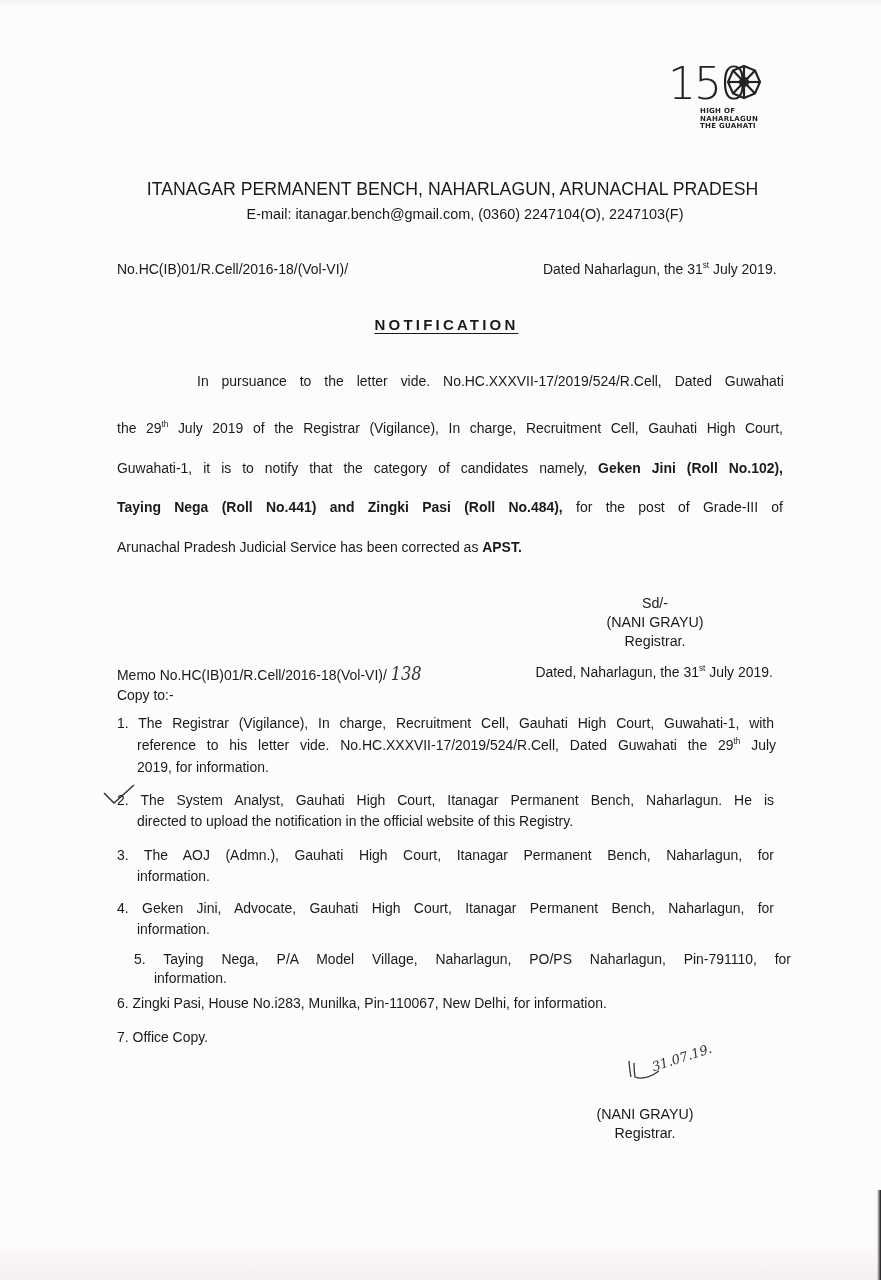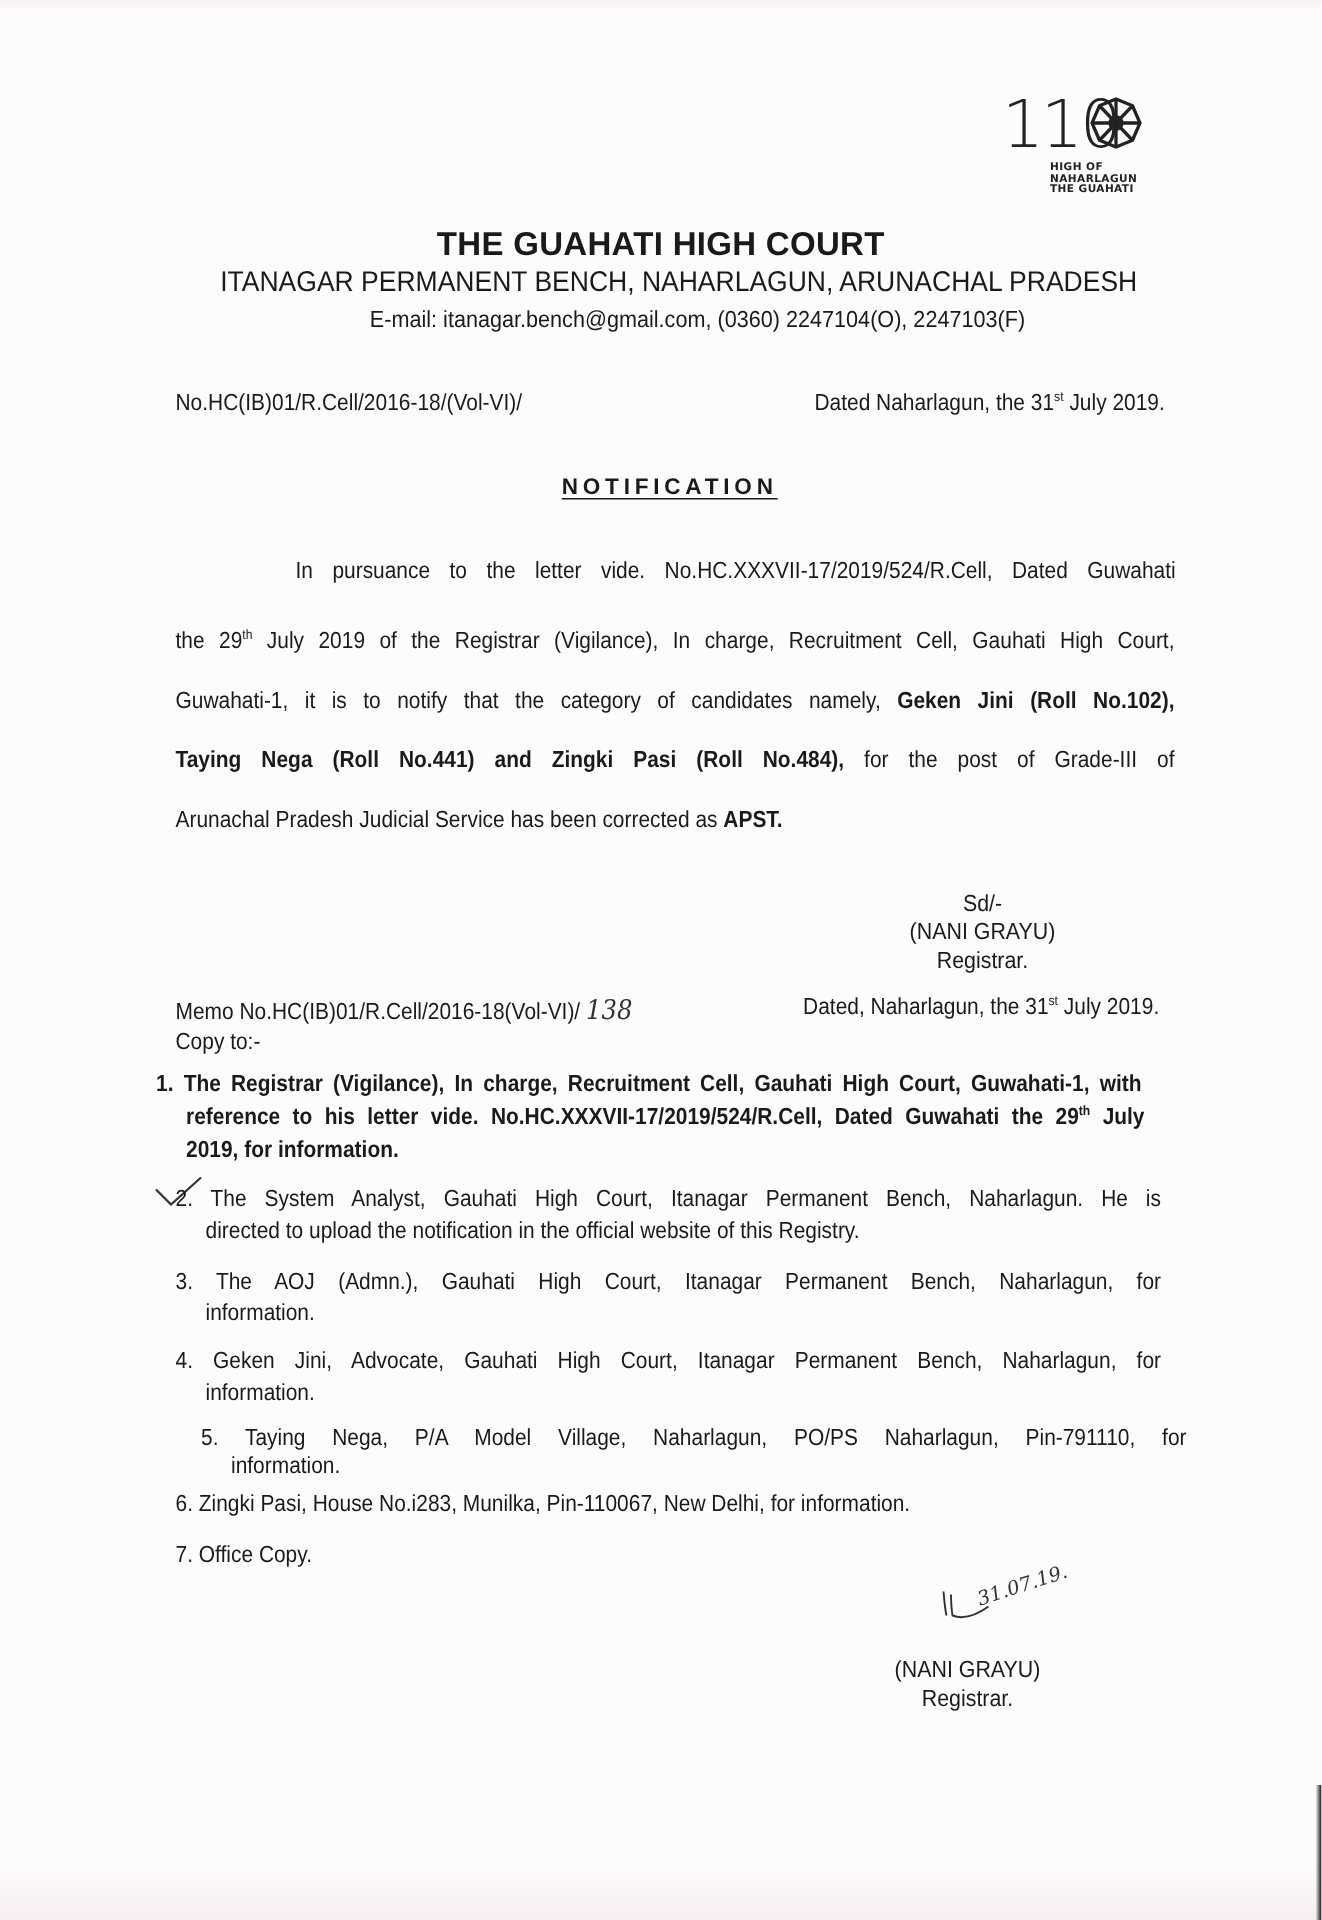--- a/index.html
+++ b/index.html
@@ -39,39 +39,38 @@
   .check { position: absolute; left: 100px; top: 781px; }
   .sign-scrawl { position: absolute; left: 625px; top: 1057px; }
   .edge-shadow { position: absolute; right: 0; top: 1190px; width: 4px; height: 90px; background: linear-gradient(90deg, transparent, #111); }
 </style>
 </head>
 <body>
 
 <div class="page">
 
   <div class="logo">
-    <span class="num">110</span>
+    <span class="num">150</span>
     <svg class="wheel" width="36" height="36" viewBox="0 0 36 36">
       <g fill="none" stroke="#222" stroke-width="2.2">
         <polygon points="18,2 29,6.5 34,18 29,29.5 18,34 7,29.5 2,18 7,6.5"></polygon>
         <circle cx="18" cy="18" r="4"></circle>
         <line x1="18" y1="2" x2="18" y2="34"></line>
         <line x1="2" y1="18" x2="34" y2="18"></line>
         <line x1="7" y1="6.5" x2="29" y2="29.5"></line>
         <line x1="29" y1="6.5" x2="7" y2="29.5"></line>
       </g>
     </svg>
     <div class="tag">
       <div>HIGH OF</div>
       <div>NAHARLAGUN</div>
       <div>THE GUAHATI</div>
     </div>
   </div>
 
-  <div class="abs title">THE GUAHATI HIGH COURT</div>
   <div class="abs subtitle">ITANAGAR PERMANENT BENCH, NAHARLAGUN, ARUNACHAL PRADESH</div>
   <div class="abs contact">E-mail: itanagar.bench@gmail.com, (0360) 2247104(O), 2247103(F)</div>
 
   <div class="abs txt" style="left:117px; top:260px;">No.HC(IB)01/R.Cell/2016-18/(Vol-VI)/</div>
   <div class="abs txt-r" style="right:104px; top:260px;"><span>Dated Naharlagun, the 31</span><sup>st</sup><span> July 2019.</span></div>
 
   <div class="abs notif"><span>NOTIFICATION</span></div>
 
   <div class="abs para-line" style="left:197px; top:372px; width:652px;">
       <span class="just">In pursuance to the letter vide. No.HC.XXXVII-17/2019/524/R.Cell, Dated Guwahati</span>
@@ -90,21 +89,21 @@
   <div class="abs sig" style="left:580px; width:150px; top:593px;">
     <div>Sd/-</div>
     <div>(NANI GRAYU)</div>
     <div>Registrar.</div>
   </div>
 
   <div class="abs txt" style="left:117px; top:663px;"><span>Memo No.HC(IB)01/R.Cell/2016-18(Vol-VI)/</span> <span class="handwriting">138</span></div>
   <div class="abs txt-r" style="right:108px; top:663px;"><span>Dated, Naharlagun, the 31</span><sup>st</sup><span> July 2019.</span></div>
   <div class="abs txt" style="left:117px; top:686px;">Copy to:-</div>
 
-  <div class="abs" style="left:104px; top:714px; width:740px;font-weight:bold;">
+  <div class="abs" style="left:117px; top:714px; width:740px;">
     <div class="para-line" style="width:730px;">
         <span class="just"><span>1.</span> <span>The Registrar (Vigilance), In charge, Recruitment Cell, Gauhati High Court, Guwahati-1, with</span></span>
       </div>
     <div class="para-line" style="margin-left:20px; margin-top:4px; width:710px;">
         <span class="just"><span>reference to his letter vide. No.HC.XXXVII-17/2019/524/R.Cell, Dated Guwahati the 29</span><sup>th</sup><span> July</span></span>
       </div>
     <div class="para-line" style="margin-left:20px; margin-top:4px;">2019, for information.</div>
   </div>
 
   <svg class="check" width="40" height="30" viewBox="0 0 40 30">

